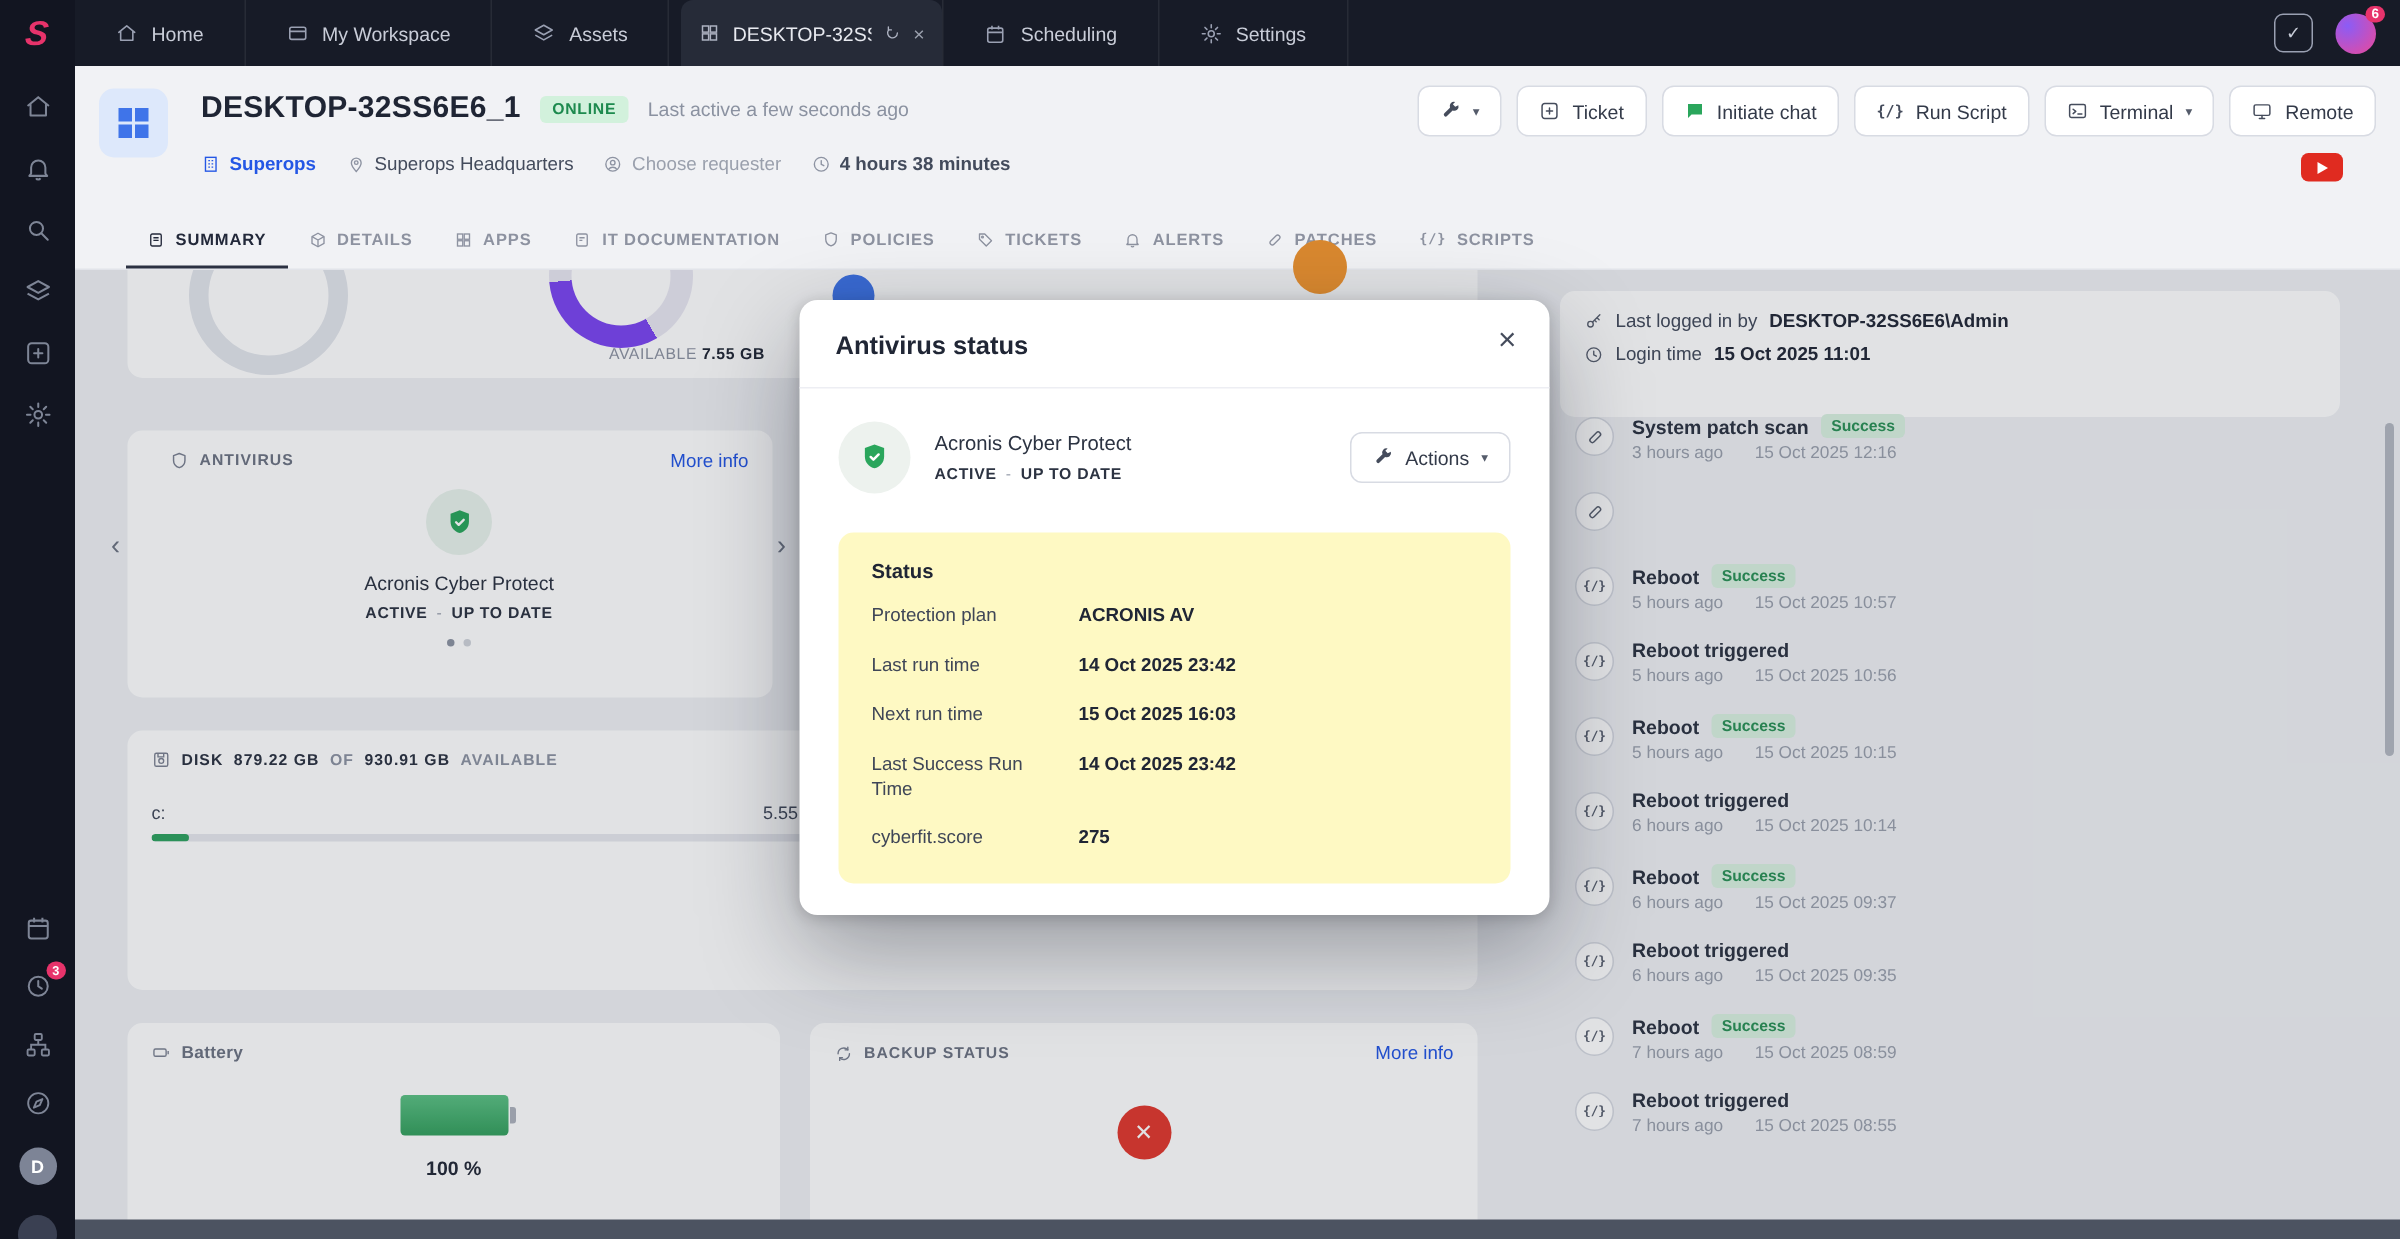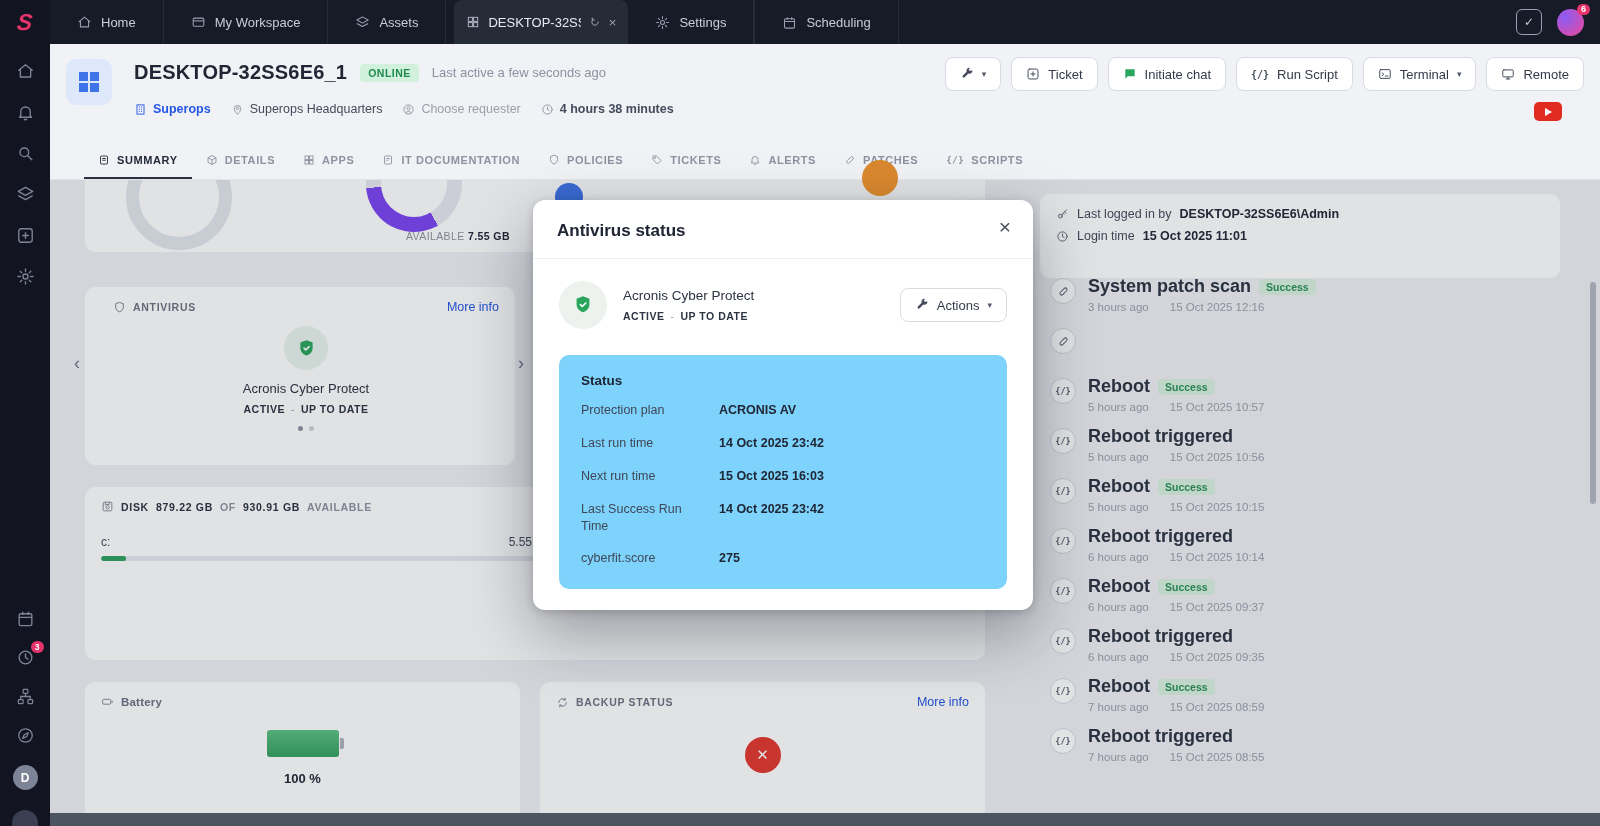--- a/index.html
+++ b/index.html
@@ -129,41 +129,41 @@
   .info-row svg.i{width:13px;height:13px;color:#5a6170;}
   .info-row b{color:#232938;font-weight:700;}
   .act-list{position:absolute;left:1000px;top:96px;width:545px;display:flex;flex-direction:column;}
   .act-item{height:50px;display:flex;align-items:flex-start;}
   .act-ic{width:24px;height:24px;border:1px solid #d5d8e0;border-radius:50%;background:#fff;
           color:#5a6170;display:flex;align-items:center;justify-content:center;flex:none;margin-top:2px;}
   .act-ic .code{font-size:8.5px;font-weight:700;font-family:"DejaVu Sans Mono",monospace;}
   .act-ic svg.i{width:13px;height:13px;}
   .act-body{margin-left:12px;}
   .act-line1{display:flex;align-items:center;gap:8px;}
-  .act-title{font-size:18px;font-weight:600;color:#2c3342;}
+  .act-title{font-size:13px;font-weight:600;color:#2c3342;}
   .act-badge{background:#d9f2e1;color:#2b9157;font-size:10.5px;font-weight:600;padding:2px 7px;border-radius:4px;}
   .act-line2{font-size:11.5px;color:#9aa0ad;margin-top:4px;}
   .act-line2 .d{margin-left:21px;}
   .v-scroll{position:absolute;left:1540px;top:102px;width:6px;height:222px;border-radius:3px;background:#b4b8c2;cursor:pointer;}
   .dim{position:absolute;inset:0;background:rgba(24,30,44,.13);z-index:30;pointer-events:none;}
   .h-scroll{position:absolute;left:0;right:0;bottom:0;height:13px;background:#4c5361;z-index:35;cursor:pointer;}
   .orange-dot{position:absolute;left:862px;top:160px;width:36px;height:36px;border-radius:50%;background:#d9882f;z-index:20;}
   
   .modal{position:absolute;left:533px;top:200px;width:500px;height:410px;background:#fff;border-radius:12px;
          z-index:100;box-shadow:0 24px 64px rgba(15,20,35,.35),0 2px 10px rgba(0,0,0,.18);box-sizing:border-box;}
   .modal-head{padding:21px 24px 17px;border-bottom:1px solid #edeef3;position:relative;}
   .modal-title{font-size:17px;font-weight:700;color:#202635;}
   .modal-close{position:absolute;right:22px;top:16px;font-size:21px;color:#454c5c;cursor:pointer;line-height:1;}
   .modal-body{padding:22px 26px;}
   .prod-row{display:flex;align-items:center;}
   .prod-ic{width:48px;height:48px;border-radius:50%;background:#edf2ee;display:flex;align-items:center;justify-content:center;flex:none;}
   .prod-txt{margin-left:16px;}
   .prod-name{font-size:13.5px;color:#2c3342;}
   .actions-btn{margin-left:auto;justify-content:flex-end;}
-  .status-panel{margin-top:26px;background:#7dd3fc;border-radius:10px;padding:18px 22px 22px;}
+  .status-panel{margin-top:26px;background:#fef9c3;border-radius:10px;padding:18px 22px 22px;}
   .panel-title{font-size:13.5px;font-weight:700;color:#202635;margin-bottom:14px;}
   .kv{display:grid;grid-template-columns:122px 1fr;column-gap:8px;row-gap:13px;align-items:start;gap:16px;}
   .kv .k{font-size:12.5px;color:#3f4657;line-height:1.35;}
   .kv .v{font-size:12.5px;font-weight:700;color:#202635;line-height:1.35;}
 </style>
 </head>
 <body>
 
 <header class="topbar">
   <div class="nav-item">
@@ -195,33 +195,33 @@
       </svg>
     <span class="tab-label">DESKTOP-32SS...</span>
     <span class="tab-refresh">
       <svg class="i" viewBox="0 0 24 24" fill="none" stroke="currentColor" stroke-width="1.8" stroke-linecap="round">
           <path d="M18.5 12A6.5 6.5 0 116.9 7.9"></path>
           <path d="M6.5 3.8v4.1h4.1"></path>
         </svg>
     </span>
     <span class="tab-close">×</span>
   </div>
+  <div class="nav-item nav-left-border">
+    <svg class="i" viewBox="0 0 24 24" fill="none" stroke="currentColor" stroke-width="1.7">
+        <rect x="4" y="6" width="16" height="15" rx="2"></rect>
+        <path d="M4 10.5h16M8.5 3.5v4M15.5 3.5v4"></path>
+      </svg>
+    <span>Scheduling</span>
+  </div>
   <div class="nav-item">
     <svg class="i" viewBox="0 0 24 24" fill="none" stroke="currentColor" stroke-width="1.7" stroke-linecap="round">
         <circle cx="12" cy="12" r="3.2"></circle>
         <path d="M12 2.5v3M12 18.5v3M2.5 12h3M18.5 12h3M5.3 5.3l2.1 2.1M16.6 16.6l2.1 2.1M18.7 5.3l-2.1 2.1M7.4 16.6l-2.1 2.1"></path>
       </svg>
     <span>Settings</span>
-  </div>
-  <div class="nav-item nav-left-border">
-    <svg class="i" viewBox="0 0 24 24" fill="none" stroke="currentColor" stroke-width="1.7">
-        <rect x="4" y="6" width="16" height="15" rx="2"></rect>
-        <path d="M4 10.5h16M8.5 3.5v4M15.5 3.5v4"></path>
-      </svg>
-    <span>Scheduling</span>
   </div>
   <div class="topbar-spacer"></div>
   <div class="topbar-right">
     <div class="topbar-iconbtn">
         <span>✓</span>
       </div>
     <div class="topbar-avatar">
       <span class="avatar-badge">6</span>
     </div>
   </div>

